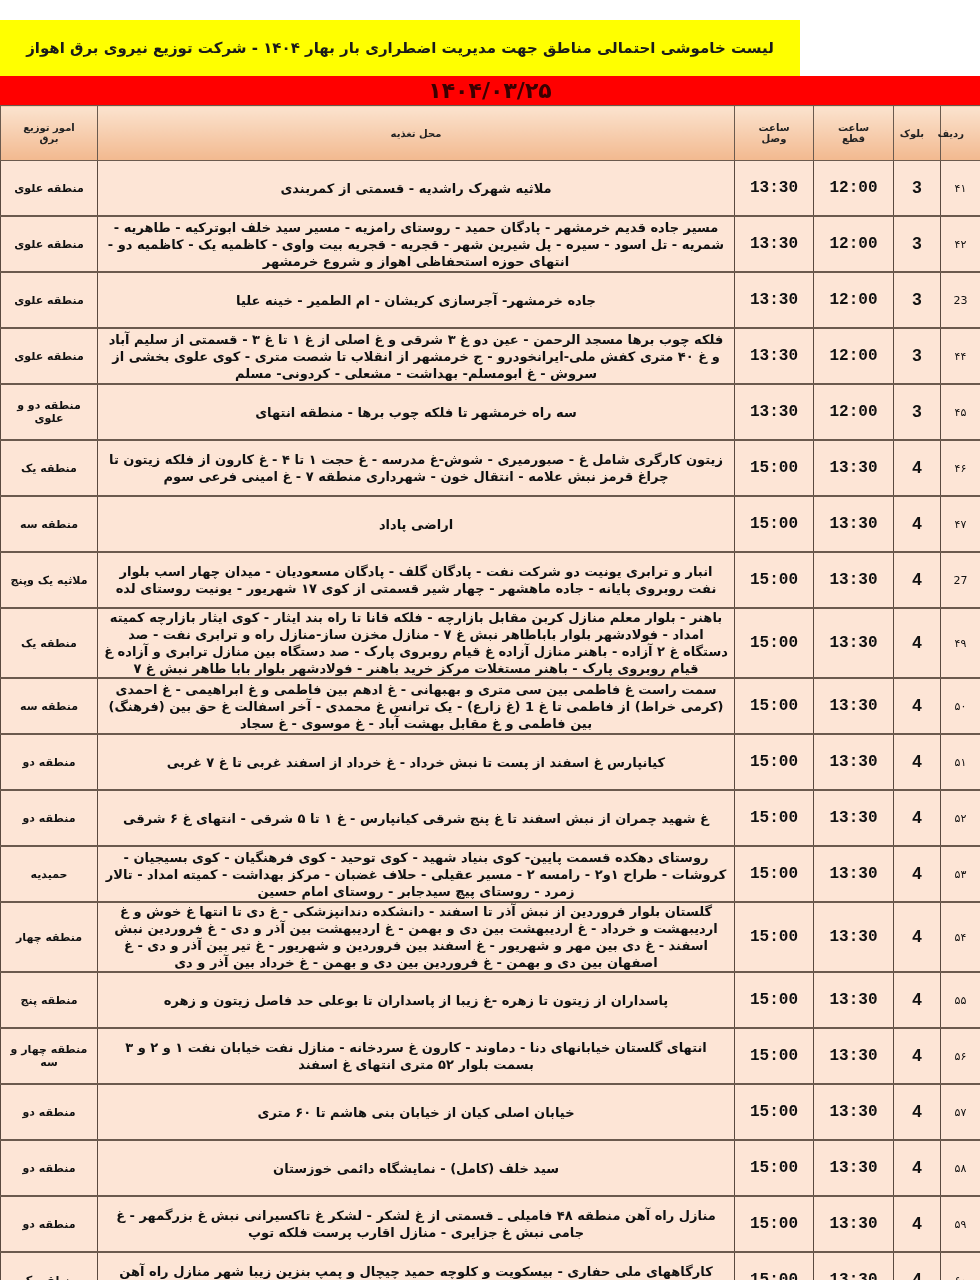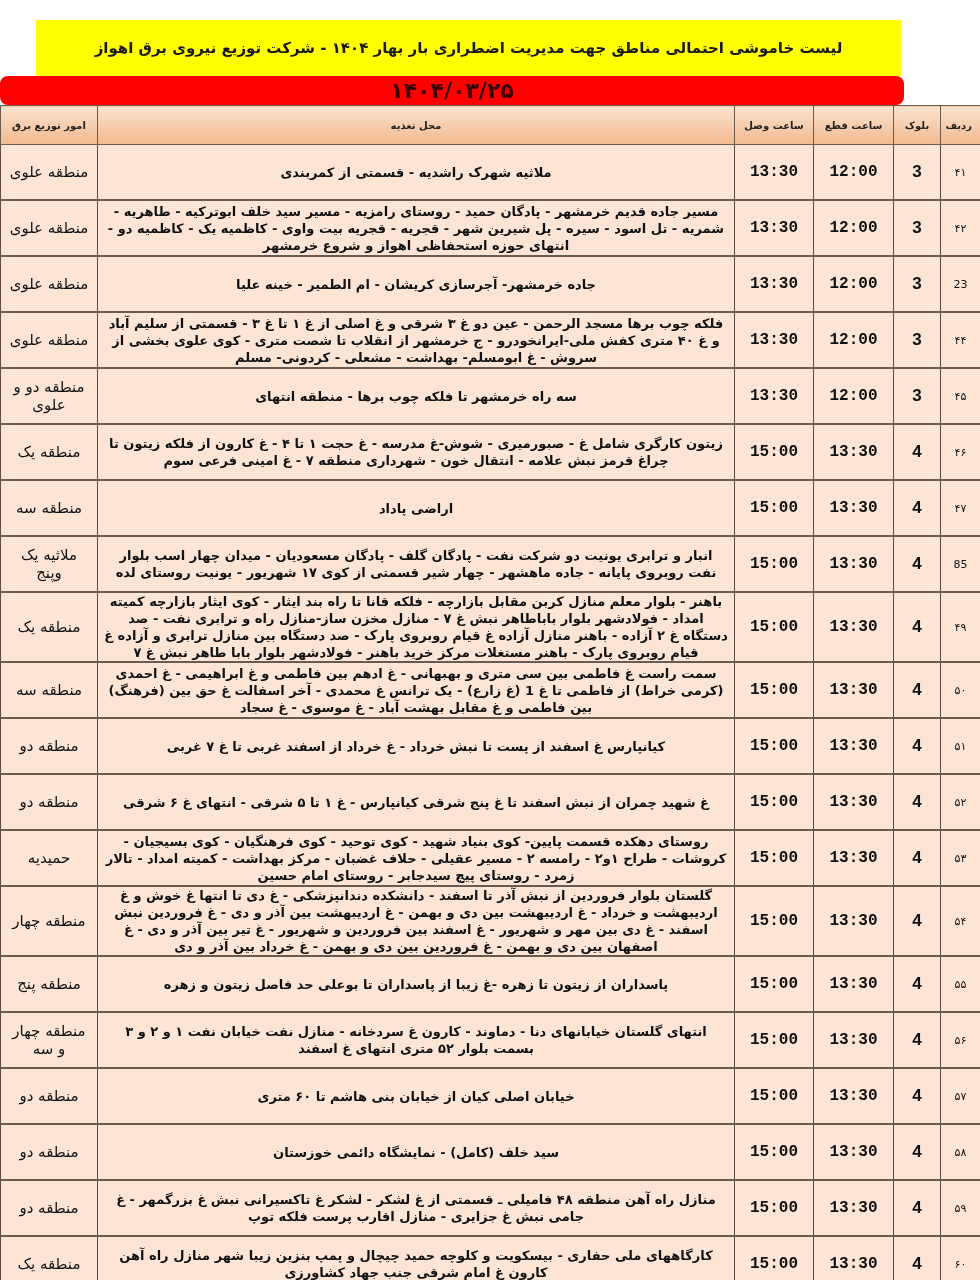--- a/index.html
+++ b/index.html
@@ -1,29 +1,29 @@
 <!DOCTYPE html>
 <html><head>
 <meta charset="utf-8">
 <style>
   html, body { margin: 0; padding: 0; background: #ffffff; }
   body { width: 980px; height: 1280px; overflow: hidden; position: relative; font-family: "DejaVu Sans", sans-serif; }
   .topgap { height: 20px; background: #ffffff; }
-  .title-bar { position: absolute; left: 0; top: 20px; width: 865px; height: 56px; background: #ffff00; display: flex; align-items: center; justify-content: center; direction: rtl; margin-left: 36px; }
+  .title-bar { position: absolute; left: 0; top: 20px; width: 800px; height: 56px; background: #ffff00; display: flex; align-items: center; justify-content: center; direction: rtl; }
   .title-bar span { font-size: 15px; font-weight: bold; color: #1a1a1a; }
-  .date-bar { position: absolute; left: 0; top: 76px; width: 904px; height: 29px; background: #ff0000; display: flex; align-items: center; justify-content: center; border-radius: 8px; }
+  .date-bar { position: absolute; left: 0; top: 76px; width: 980px; height: 29px; background: #ff0000; display: flex; align-items: center; justify-content: center; }
   .date-bar span { font-size: 22px; font-weight: bold; color: #3a0000; letter-spacing: 1px; }
   table { position: absolute; left: 0; top: 105px; width: 980px; border-collapse: collapse; table-layout: fixed; direction: rtl; }
-  th { background: linear-gradient(#fbe3cf, #f2b98f); height: 22px; font-size: 10px; font-weight: bold; color: #222; border: 1px solid #6b5a4e; padding: 8px; }
+  th { background: linear-gradient(#fbe3cf, #f2b98f); height: 22px; font-size: 10px; font-weight: bold; color: #222; border: 1px solid #6b5a4e; padding: 16px; }
   td { background: #fde5d6; border: 1px solid #5a4a40; border-bottom: 2px solid #6b5a4e; padding: 0 6px; height: 54px; text-align: center; vertical-align: middle; color: #111; }
   td.num { font-size: 11px; font-weight: normal; }
   td.blk { font-family: "Liberation Sans", sans-serif; font-size: 17px; font-weight: bold; }
   td.time { font-family: Liberation Mono, monospace; font-size: 16px; font-weight: bold; }
   td.loc { font-size: 13px; font-weight: bold; line-height: 17px; }
-  td.reg { font-size: 15px; font-weight: normal; }
+  td.reg { font-size: 11px; font-weight: bold; }
 </style>
 </head>
 <body>
 
 <div class="topgap"></div>
 
 <div class="title-bar">
   <span>لیست خاموشی احتمالی مناطق جهت مدیریت اضطراری بار بهار ۱۴۰۴ - شرکت توزیع نیروی برق اهواز</span>
 </div>
 
@@ -101,21 +101,21 @@
       </tr>
       <tr>
         <td class="num">۴۷</td>
         <td class="blk">4</td>
         <td class="time">13:30</td>
         <td class="time">15:00</td>
         <td class="loc">اراضی پاداد</td>
         <td class="reg">منطقه سه</td>
       </tr>
       <tr>
-        <td class="num">85</td>
+        <td class="num">27</td>
         <td class="blk">4</td>
         <td class="time">13:30</td>
         <td class="time">15:00</td>
         <td class="loc">انبار و ترابری یونیت دو شرکت نفت - پادگان گلف - پادگان مسعودیان - میدان چهار اسب بلوار نفت روبروی پایانه - جاده ماهشهر - چهار شیر قسمتی از کوی ۱۷ شهریور - یونیت روستای لده</td>
         <td class="reg">ملاثیه یک وپنج</td>
       </tr>
       <tr>
         <td class="num">۴۹</td>
         <td class="blk">4</td>
         <td class="time">13:30</td>

